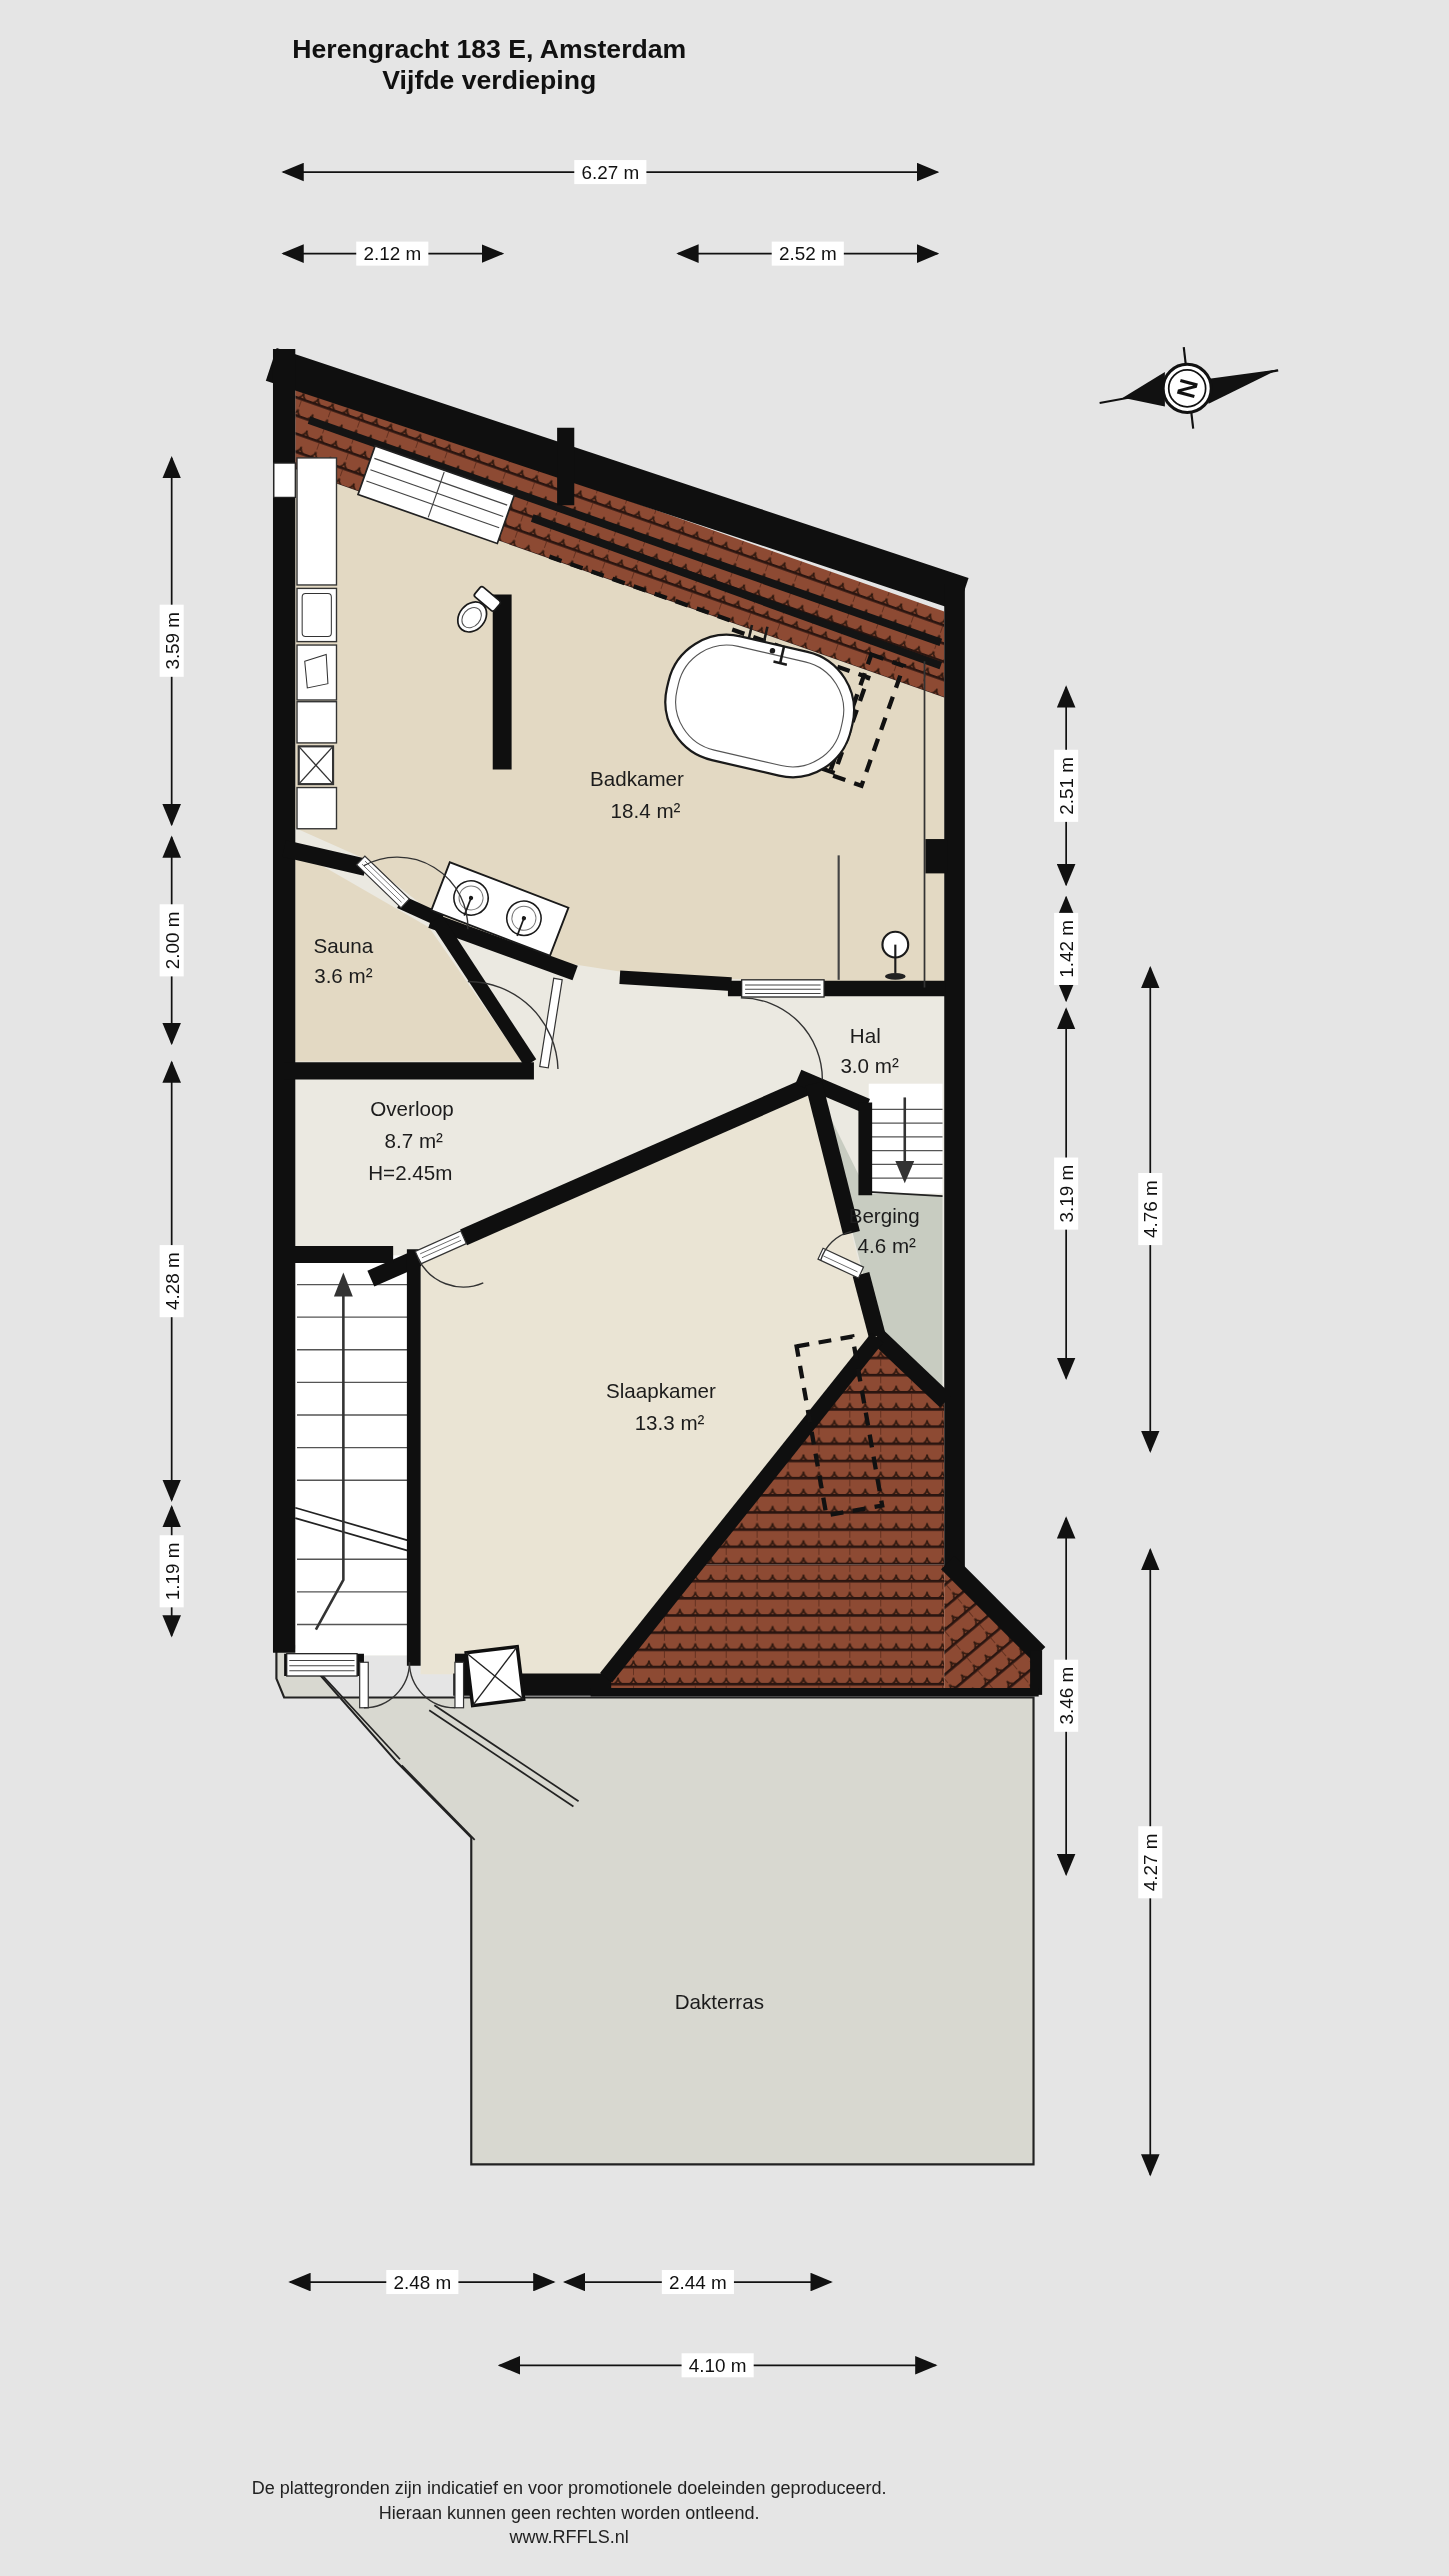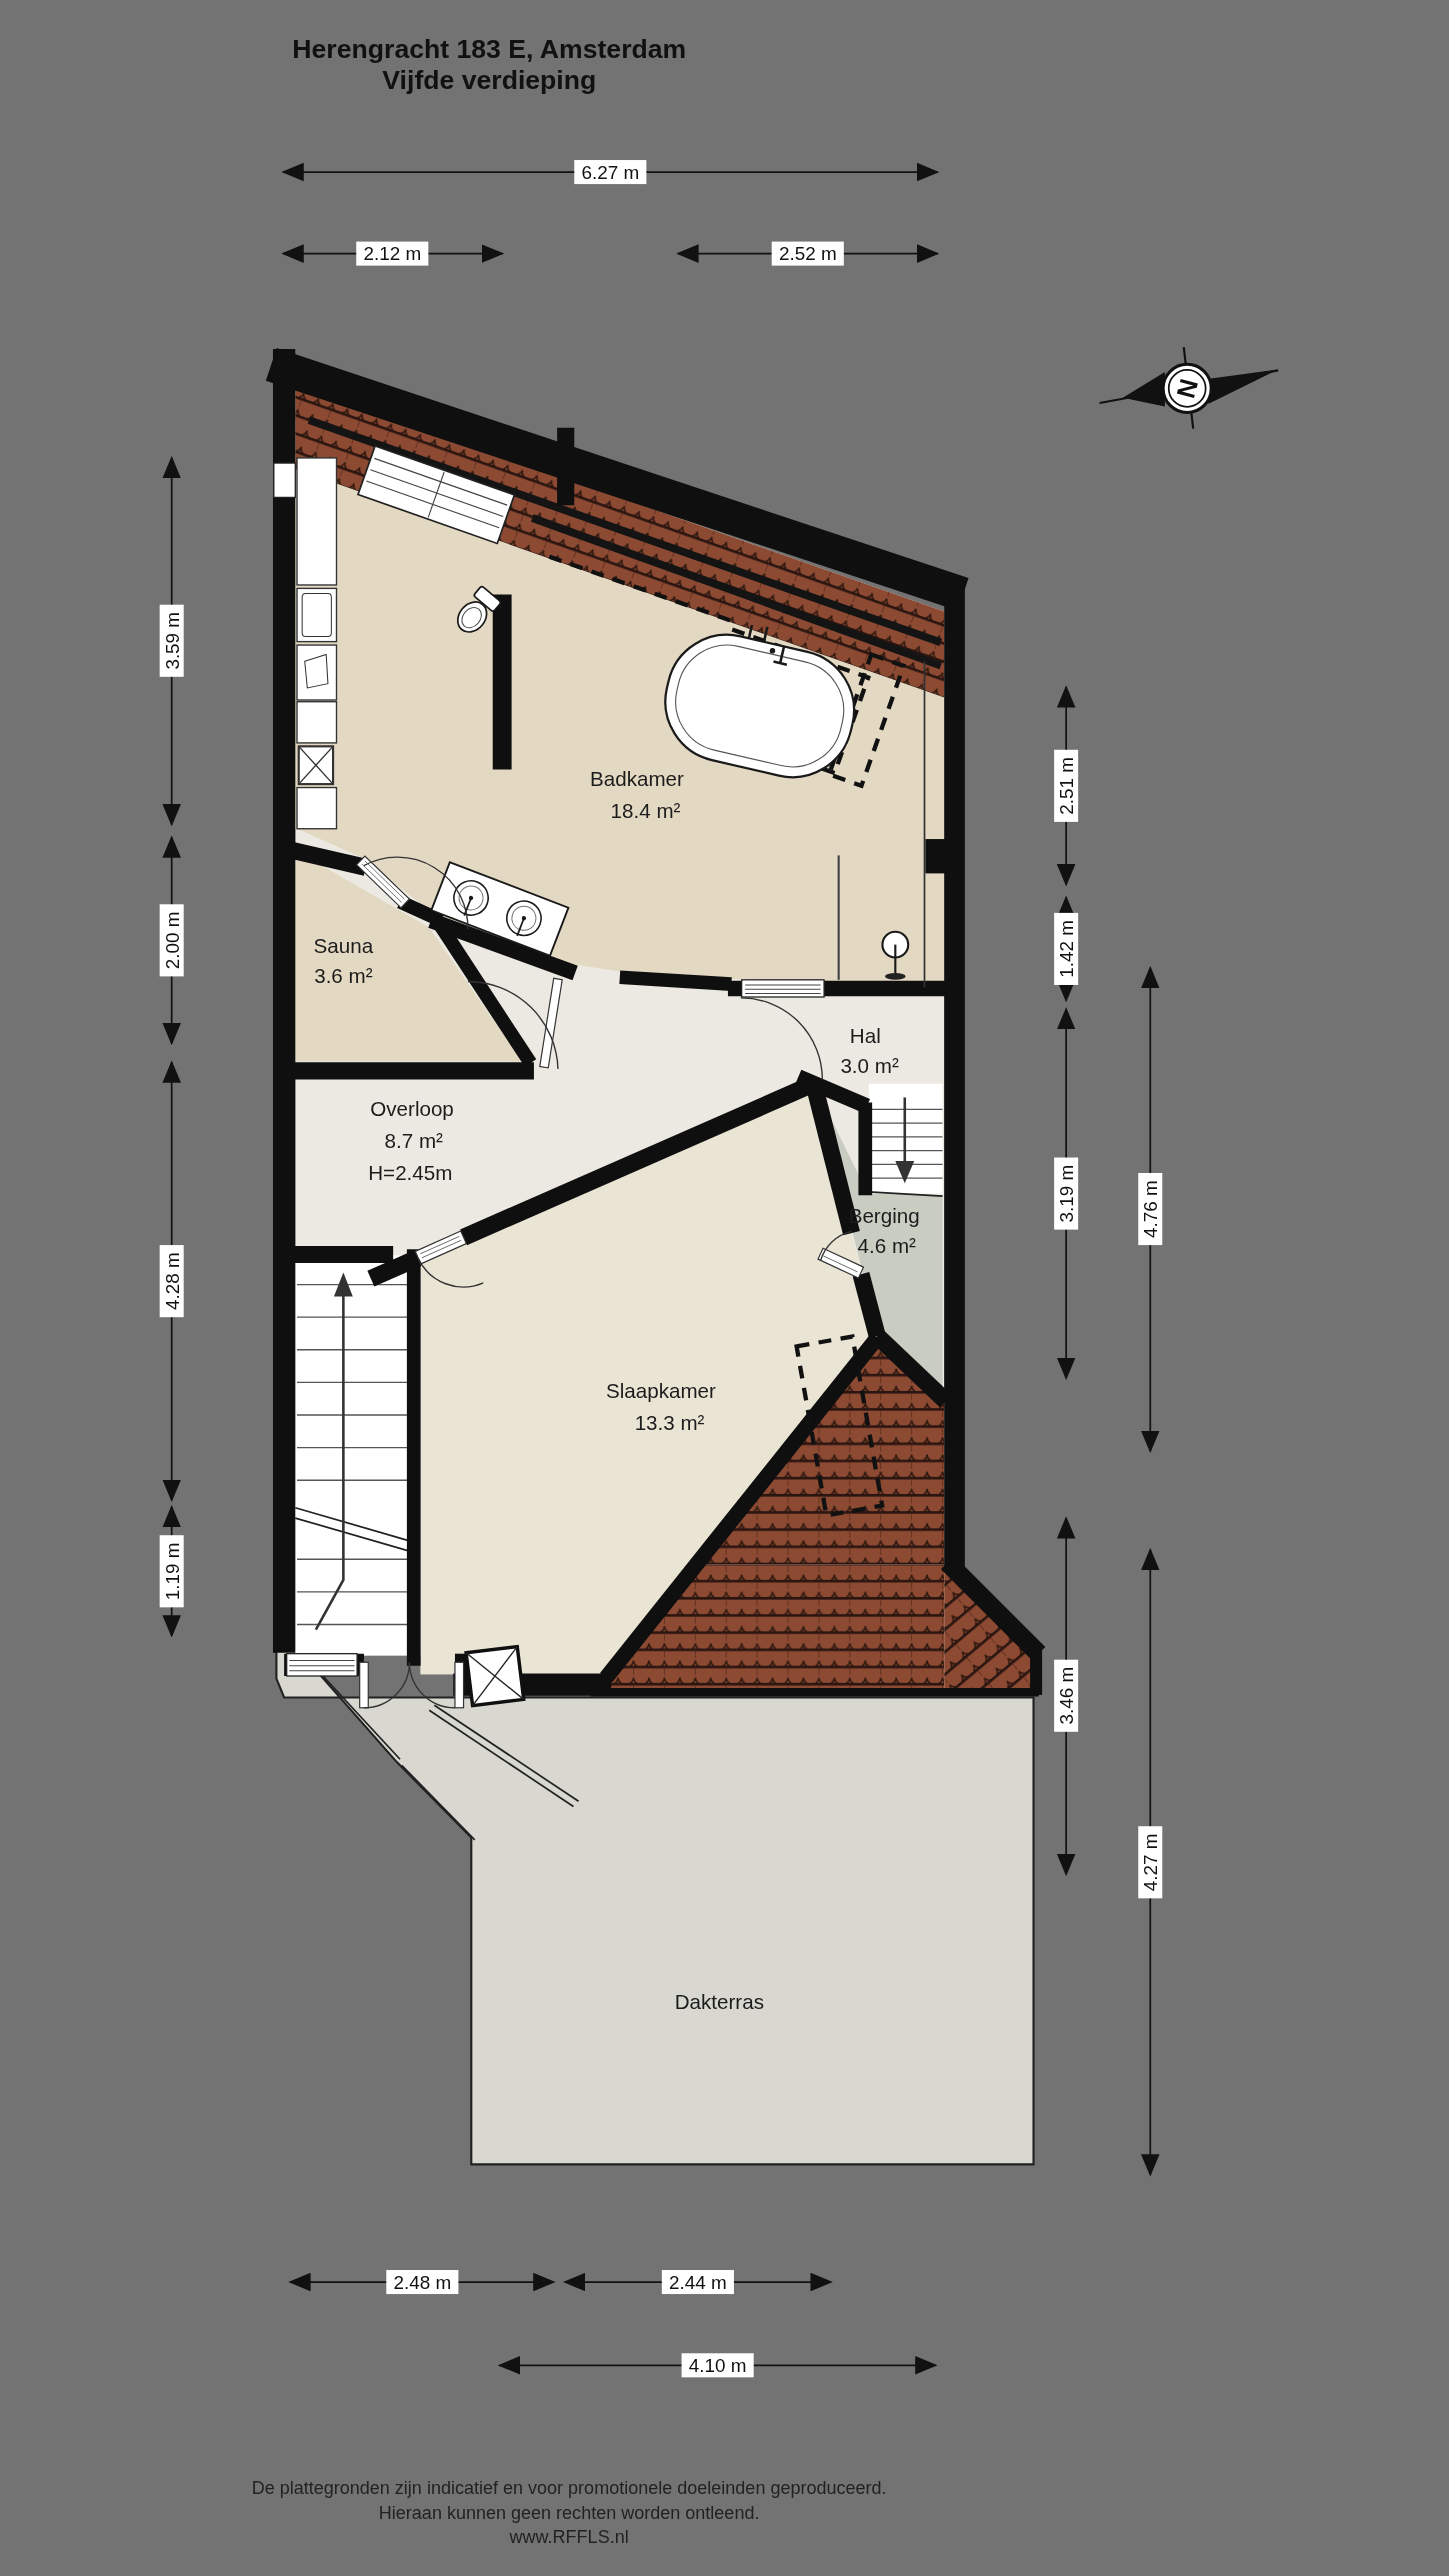--- a/index.html
+++ b/index.html
@@ -1,16 +1,16 @@
 <!DOCTYPE html>
 <html style="font-size:13.7px"><head>
 <meta charset="utf-8">
 <style>
   html,body{margin:0;padding:0;background:#ffffff;}
-  .page{width:1449px;height:2576px;position:relative;background:#737373;
+  .page{width:1449px;height:2576px;position:relative;background:#e5e5e5;
         font-family:"Liberation Sans", sans-serif;}
   svg{display:block;}
   text{font-family:"Liberation Sans", sans-serif;fill:#1a1a1a;}
   .title-line{font-size:31px;font-weight:bold;fill:#111;}
   .room-name{font-size:24px;fill:#1c1c1c;}
   .room-sub{font-size:24px;fill:#1c1c1c;}
   .dim-text{font-size:22px;fill:#111;}
   .footer-text{font-size:21px;fill:#222;}
   .compass-n{font-size:30px;font-weight:bold;fill:#111;}
   .dim{stroke:#111;stroke-width:2;}

